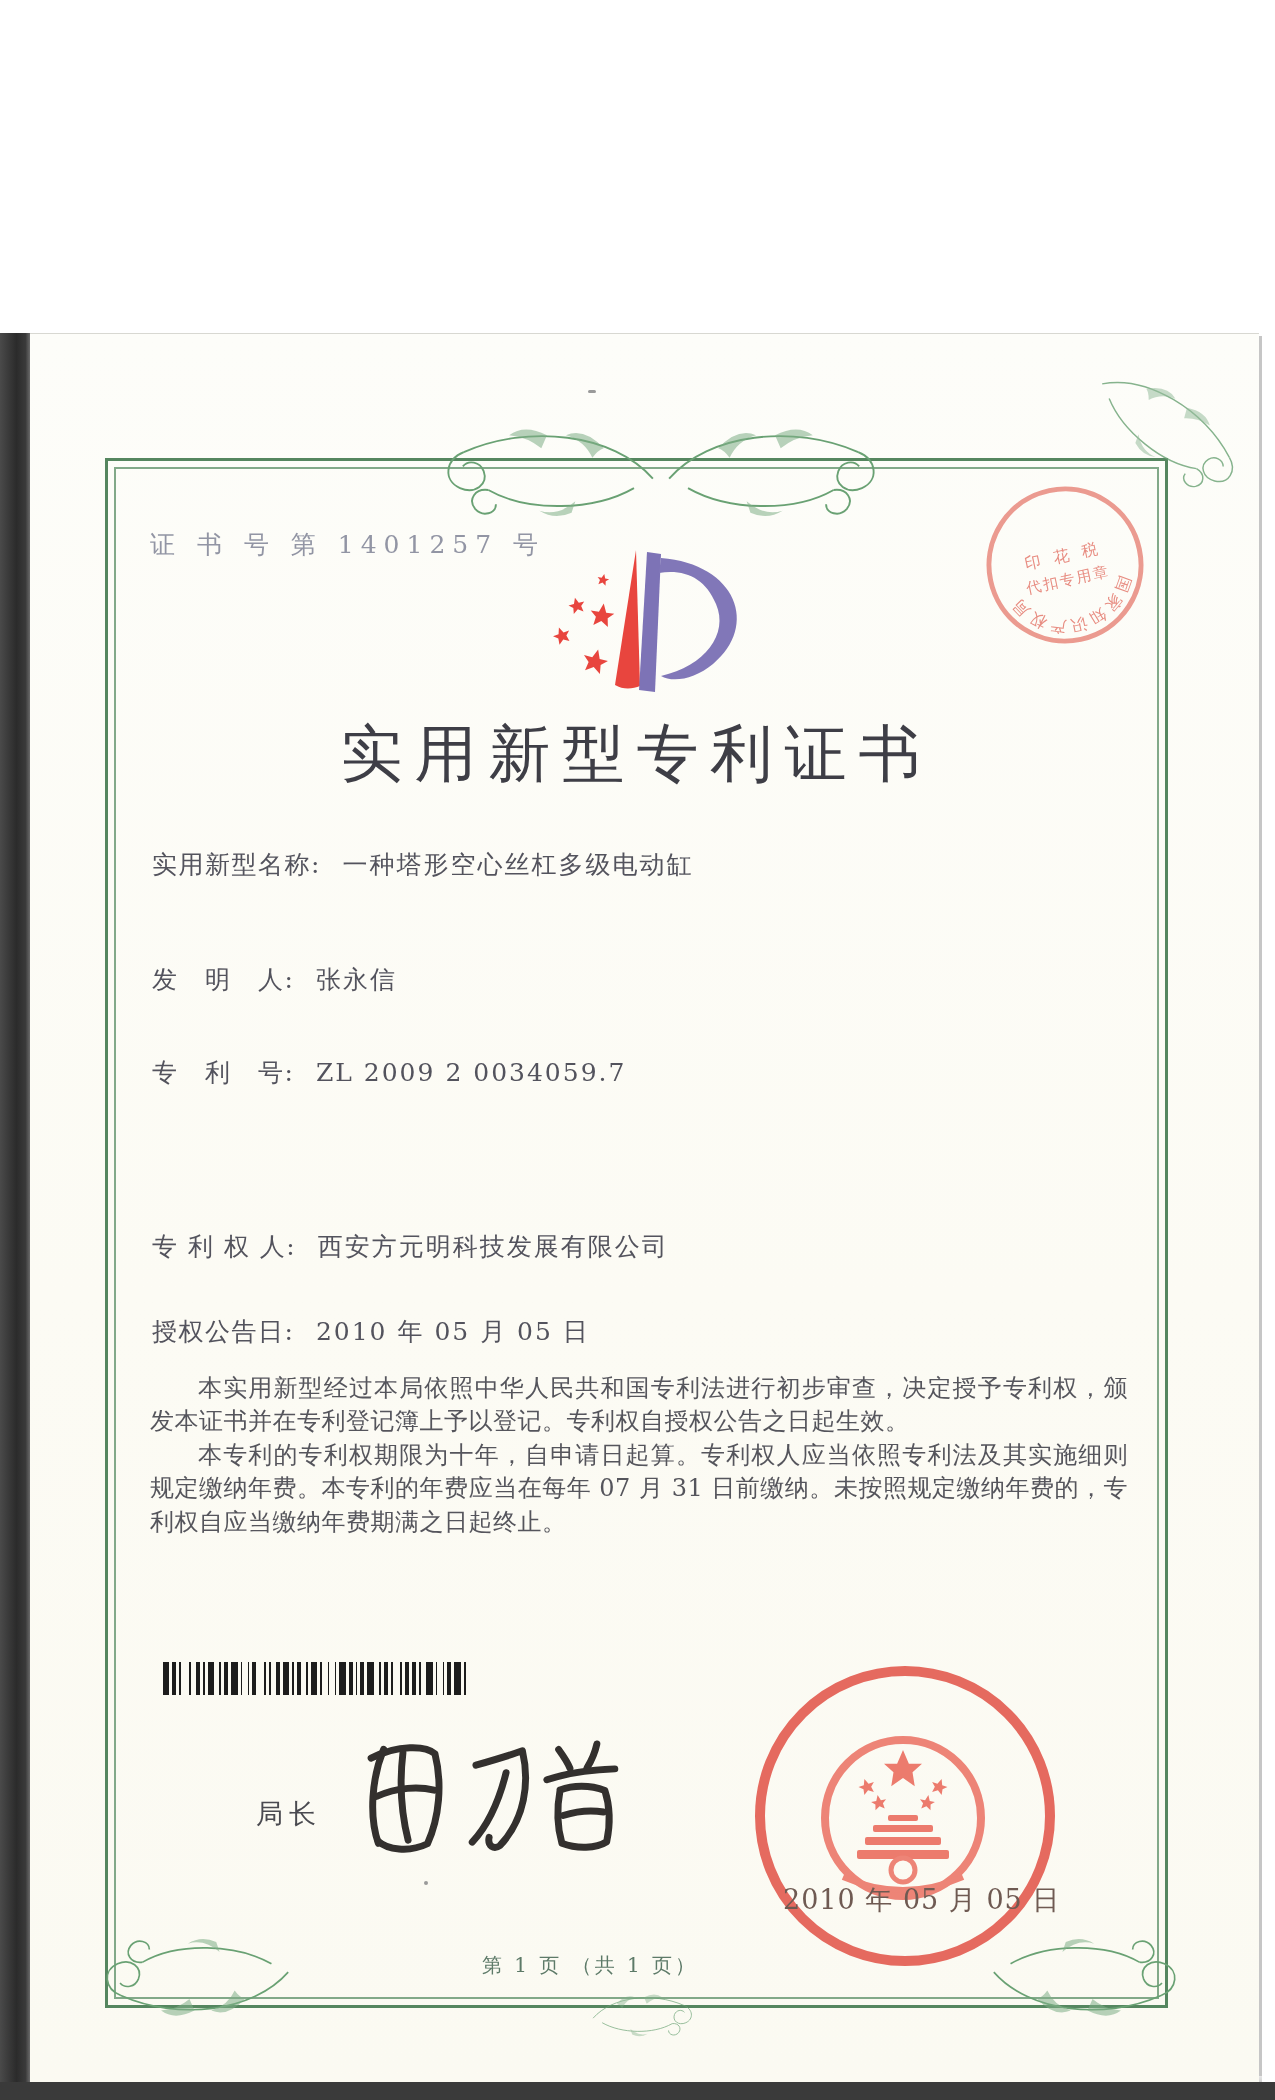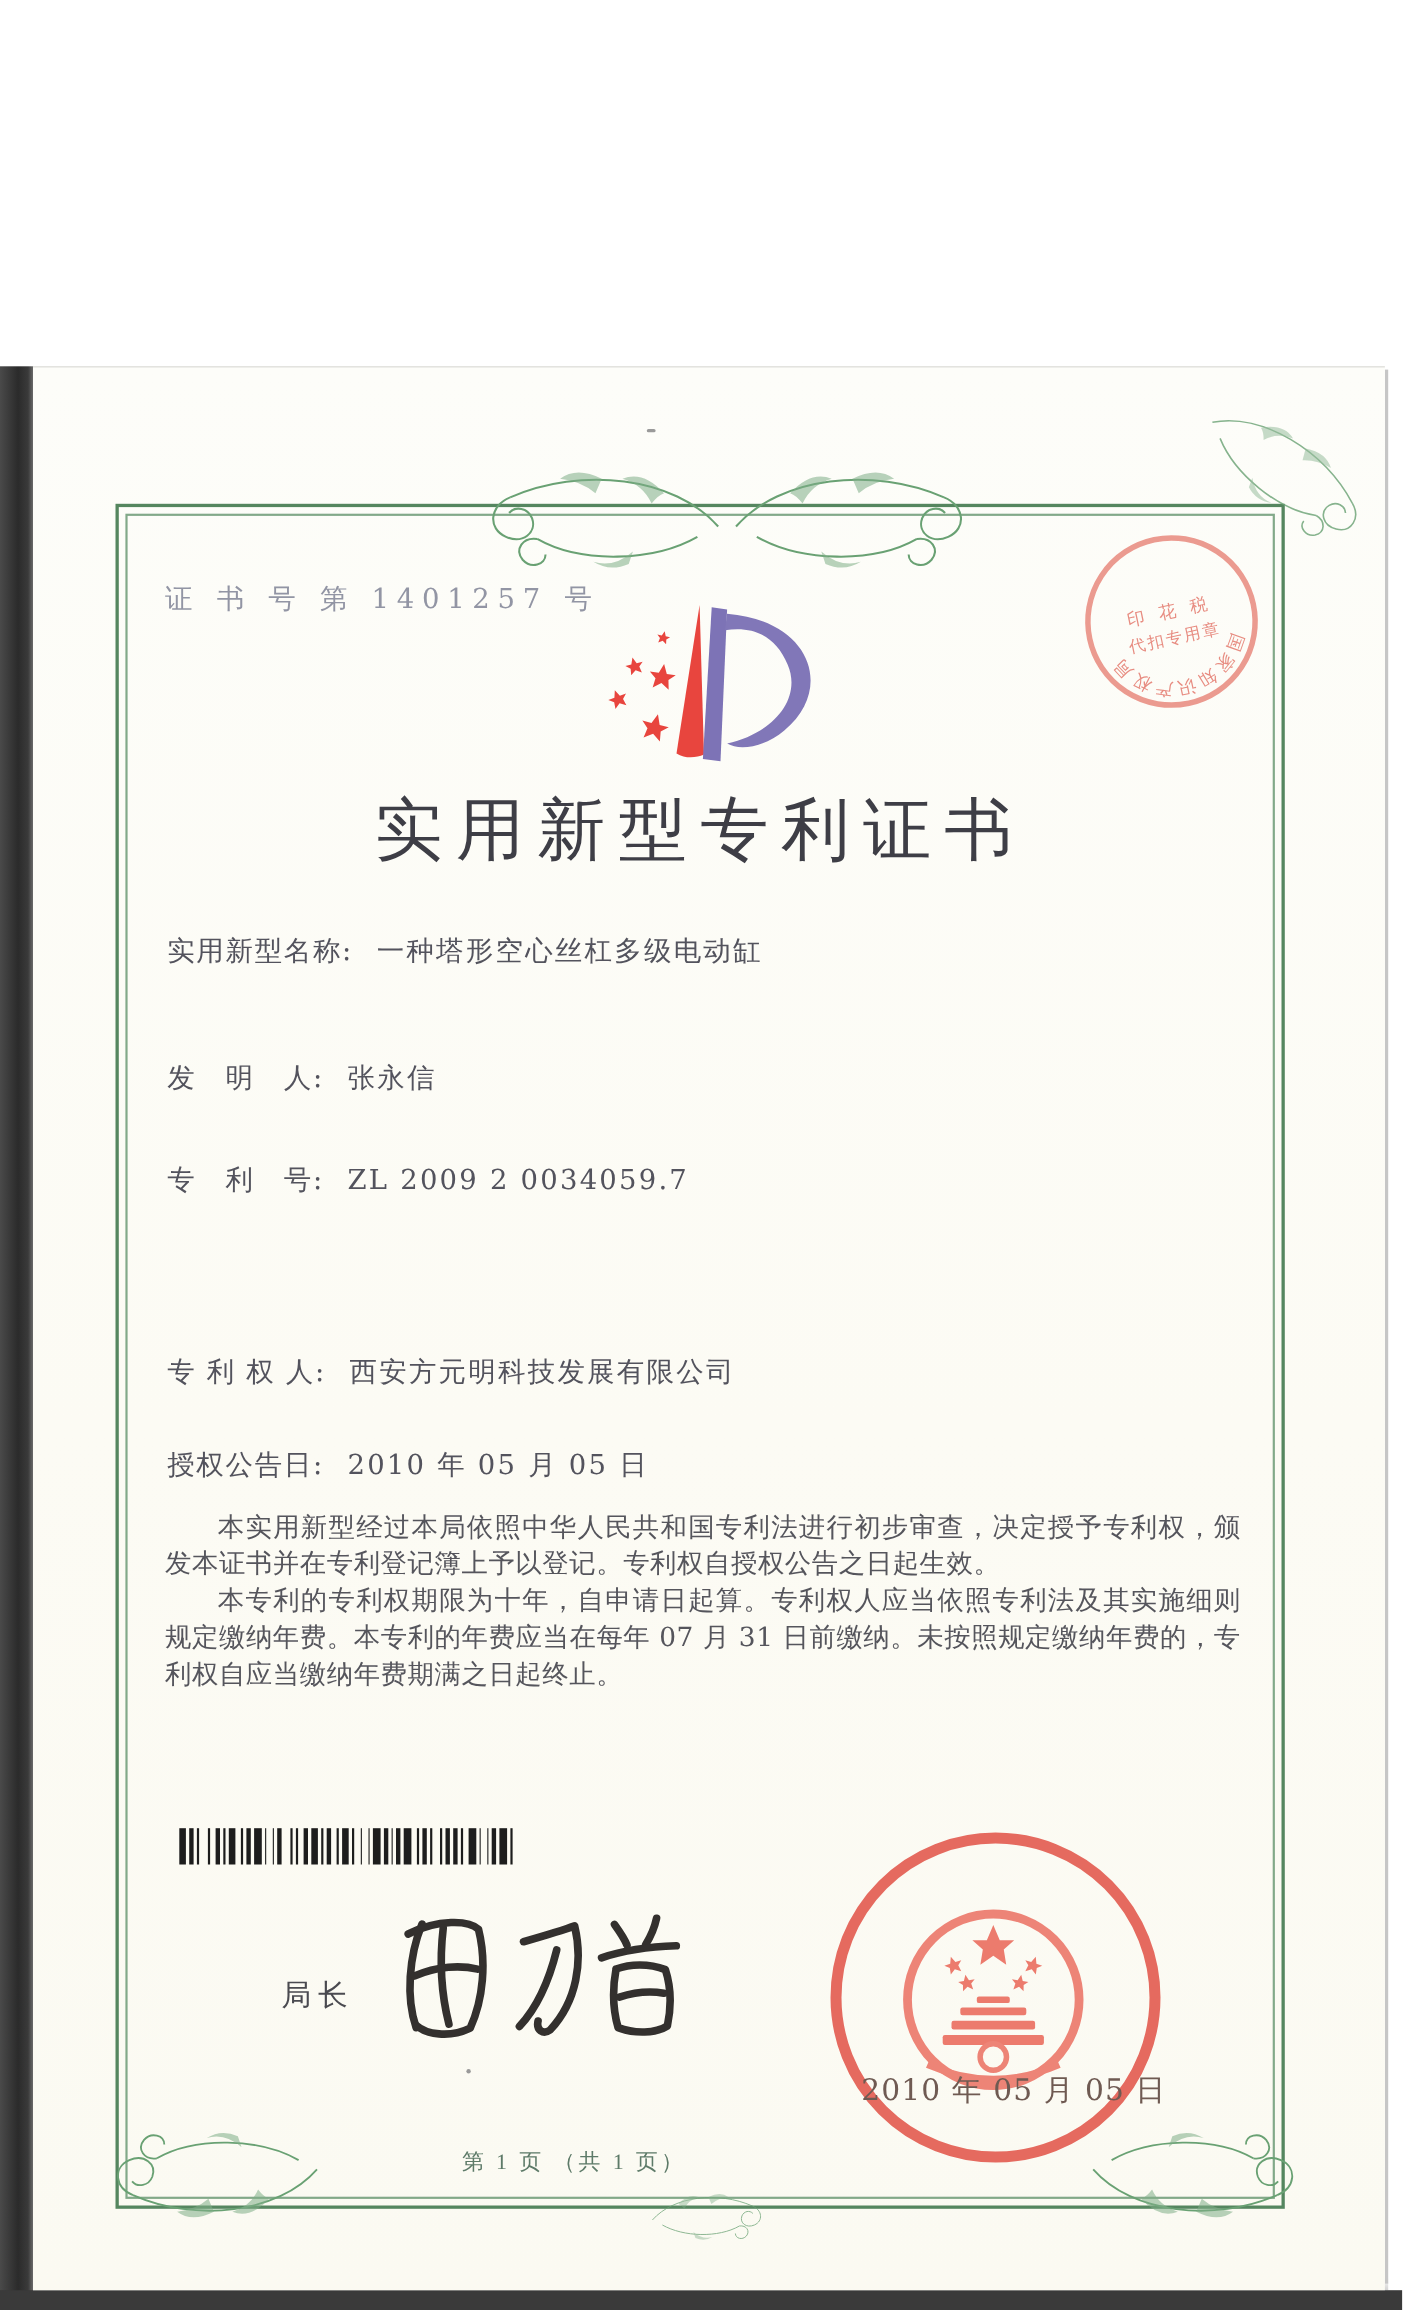--- a/index.html
+++ b/index.html
@@ -42,22 +42,22 @@
   .barcode .bar { position:absolute; top:0; height:33px; background:#1d1d1d; }
 
   .chief-label { position:absolute; left:256px; top:1796px; font-size:27px; color:#4a4a50; letter-spacing:6px; }
   .signature { position:absolute; left:330px; top:1726px; transform:rotate(-2deg); }
 
   .seal-office { position:absolute; left:740px; top:1653px; opacity:0.88; }
   .seal-date { position:absolute; left:783px; top:1882px; font-size:27px; color:#6f5a52; letter-spacing:1px; white-space:nowrap; }
 
   .stamp-tax { position:absolute; left:975px; top:475px; transform:rotate(-12deg); opacity:0.85; }
 
-  .footer { position:absolute; left:420px; top:1952px; width:340px; text-align:left;
-    font-size:20px; color:#5d7a68; letter-spacing:3px;font-family:Liberation Serif, serif; }
+  .footer { position:absolute; left:420px; top:1952px; width:340px; text-align:center;
+    font-size:20px; color:#5d7a68; letter-spacing:3px; }
 
   .flourish { position:absolute; color:#69a173; }
 </style>
 </head>
 <body>
 
 <svg width="0" height="0" style="position:absolute" aria-hidden="true">
   <defs>
     <path id="star5" d="M0,-10 L2.94,-3.09 L9.51,-3.09 L4.76,1.18 L5.88,8.09 L0,4 L-5.88,8.09 L-4.76,1.18 L-9.51,-3.09 L-2.94,-3.09 Z"></path>
     <symbol id="flourish-sym" viewBox="0 0 240 110">

